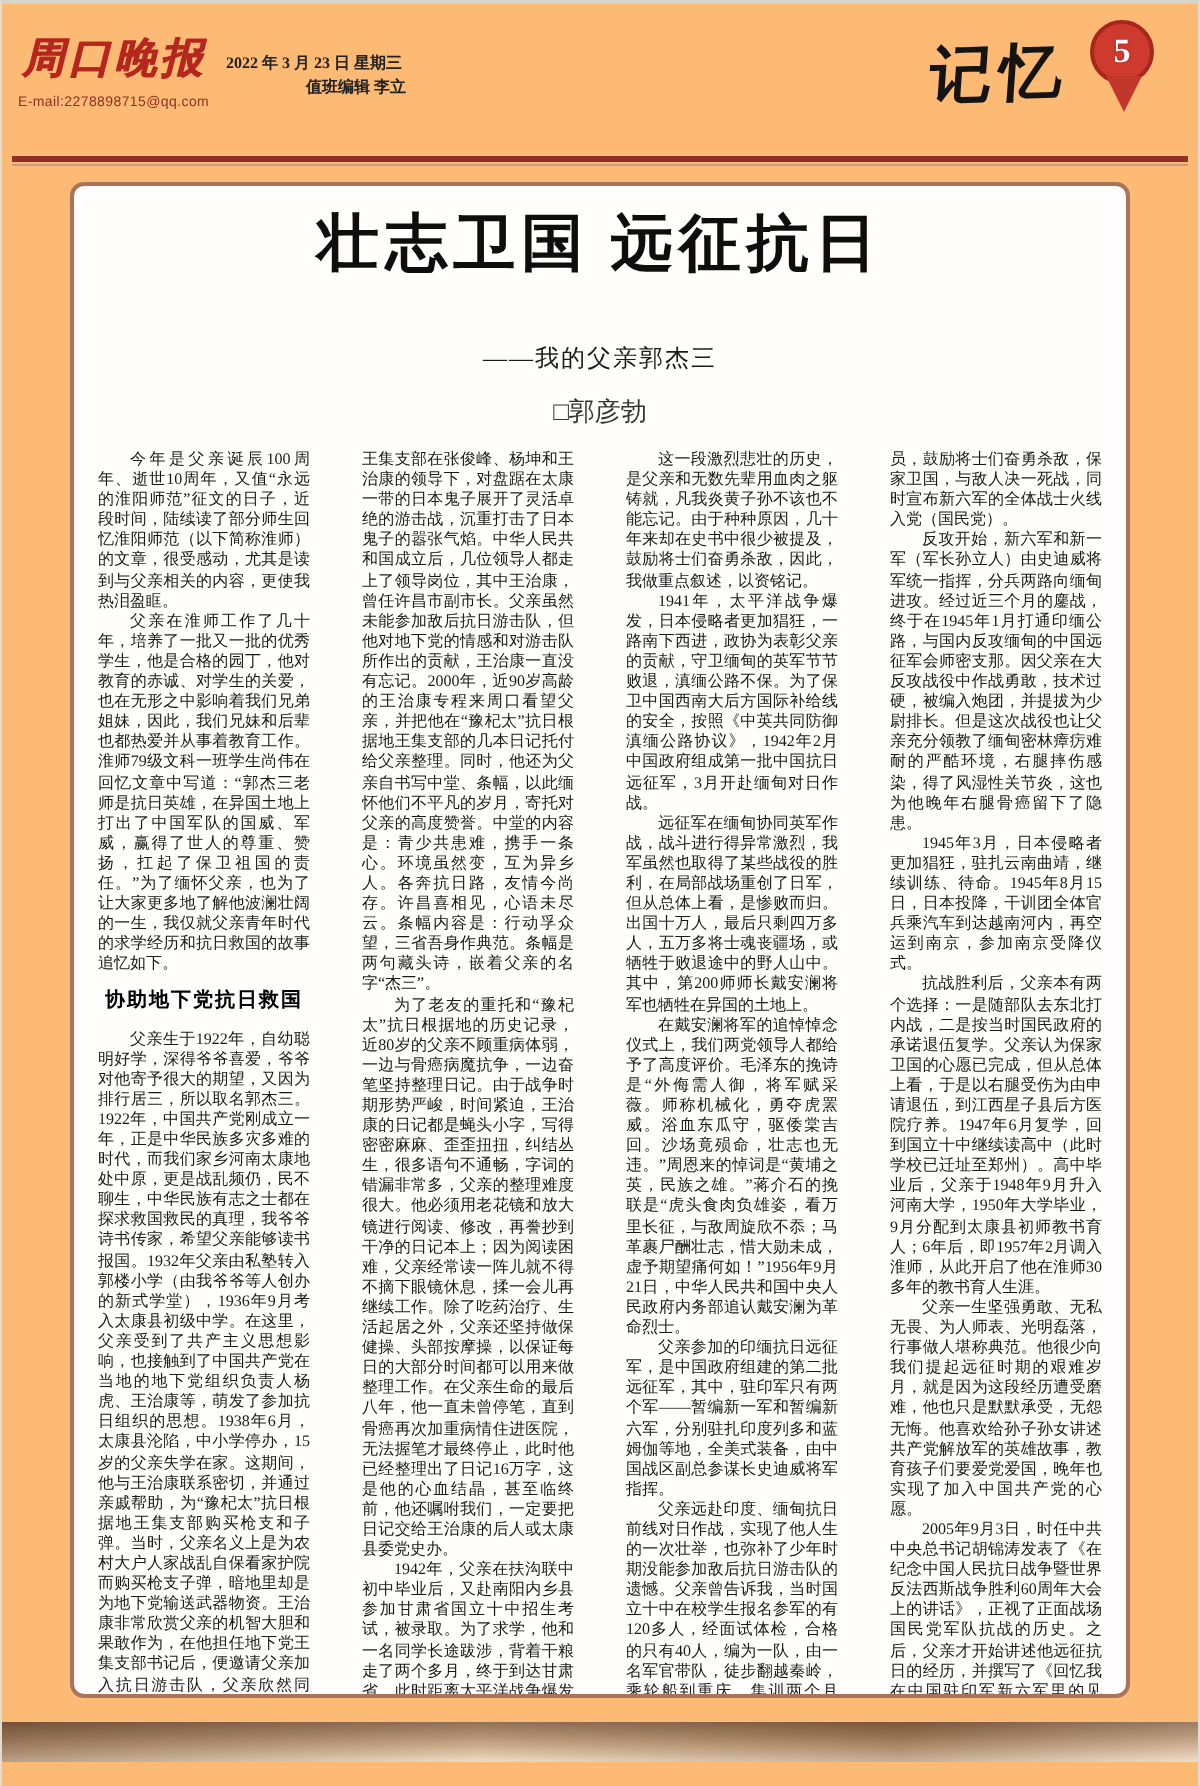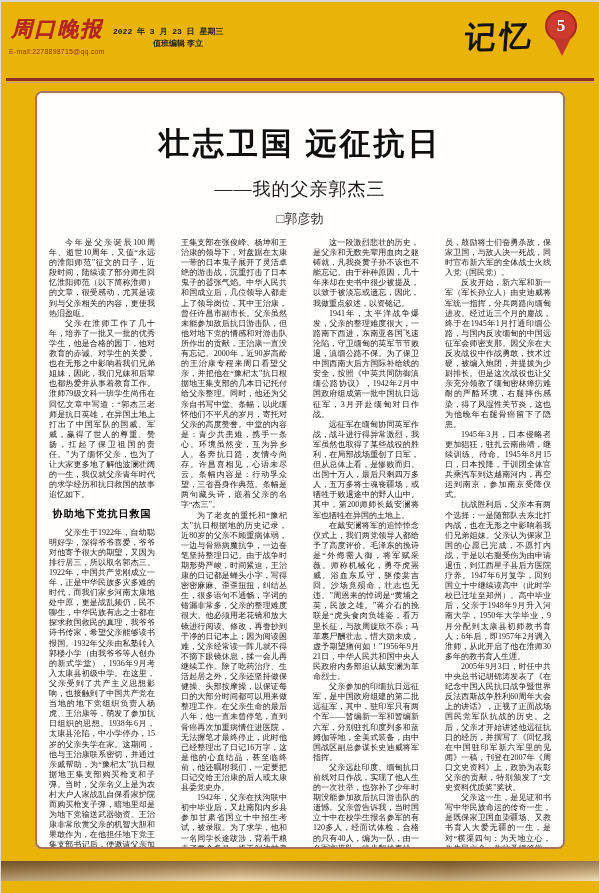--- a/index.html
+++ b/index.html
@@ -5,41 +5,41 @@
   html,body{margin:0;padding:0;}
   body{
     width:600px;height:893px;
     background:#f7f6f4;
     font-family:"Liberation Serif","DejaVu Serif",serif;
     position:relative;overflow:hidden;
     color:#1c1c1c;
   }
   .page{
     position:absolute;inset:0;
-    background:#eab308;
+    background:#fdba74;
     border-top:2px solid #d8d4ce;
     border-left:1px solid #e0dcd6;
     border-right:1px solid #e0dcd6;
   }
   
   .header{position:relative;height:76px;}
   .masthead{
     position:absolute;left:10px;top:13px;
     font-size:21px;font-weight:bold;font-style:italic;
     color:#b5271e;letter-spacing:2px;
     text-shadow:0.5px 0 #b5271e;
   }
   .email{
     position:absolute;left:8px;top:46px;
     font-size:7px;color:#8e2f26;letter-spacing:0.2px;
     font-family:"Liberation Sans",sans-serif;
   }
   .date{
     position:absolute;left:112px;top:24px;
-    font-size:8px;color:#222;font-weight:bold;font-family:Liberation Mono, monospace;
+    font-size:8px;color:#222;font-weight:bold;
   }
   .editor{
     position:absolute;left:152px;top:36px;
     font-size:8px;color:#222;font-weight:bold;
   }
   .memory{
     position:absolute;right:64px;top:14px;
     font-size:31px;font-weight:bold;
     transform:skewX(-6deg) rotate(-2deg);
     letter-spacing:4px;color:#141414;
@@ -63,33 +63,33 @@
   .header-rule{height:3px;background:#8e2f26;margin:0 5px;}
   .header-rule2{height:1px;background:#c9998c;margin:1px 5px 0;}
 
   
   .article-box{
     margin:8px 34px 0;
     height:758px;box-sizing:border-box;
     border:2px solid #a97least;
     border:2px solid #a9745c;
     border-radius:7px;
-    padding:26px 12px;
+    padding:4px 12px;
     background:#fffefd;
     overflow:hidden;
   }
   .title{
     text-align:center;
     font-size:31px;font-weight:bold;letter-spacing:3px;
     color:#0e0e0e;margin-top:4px;
     font-family:"Liberation Serif","DejaVu Serif",serif;
   }
   .subtitle{
-    text-align:center;font-size:18px;color:#1a1a1a;
-    margin-top:12px;letter-spacing:1px;
+    text-align:center;font-size:12px;color:#1a1a1a;
+    margin-top:28px;letter-spacing:1px;
   }
   .byline{
     text-align:center;font-size:13px;color:#333;margin-top:9px;
     font-family:"Liberation Sans",sans-serif;
   }
   .columns{
     display:flex;gap:26px;margin-top:10px;height:628px;overflow:hidden;
   }
   .col{
     flex:1 1 0;min-width:0;height:100%;overflow:hidden;
@@ -145,32 +145,33 @@
           <p class="para">父亲在淮师工作了几十年，培养了一批又一批的优秀学生，他是合格的园丁，他对教育的赤诚、对学生的关爱，也在无形之中影响着我们兄弟姐妹，因此，我们兄妹和后辈也都热爱并从事着教育工作。淮师79级文科一班学生尚伟在回忆文章中写道：“郭杰三老师是抗日英雄，在异国土地上打出了中国军队的国威、军威，赢得了世人的尊重、赞扬，扛起了保卫祖国的责任。”为了缅怀父亲，也为了让大家更多地了解他波澜壮阔的一生，我仅就父亲青年时代的求学经历和抗日救国的故事追忆如下。</p>
           <div class="col-heading">协助地下党抗日救国</div>
           <p class="para">父亲生于1922年，自幼聪明好学，深得爷爷喜爱，爷爷对他寄予很大的期望，又因为排行居三，所以取名郭杰三。1922年，中国共产党刚成立一年，正是中华民族多灾多难的时代，而我们家乡河南太康地处中原，更是战乱频仍，民不聊生，中华民族有志之士都在探求救国救民的真理，我爷爷诗书传家，希望父亲能够读书报国。1932年父亲由私塾转入郭楼小学（由我爷爷等人创办的新式学堂），1936年9月考入太康县初级中学。在这里，父亲受到了共产主义思想影响，也接触到了中国共产党在当地的地下党组织负责人杨虎、王治康等，萌发了参加抗日组织的思想。1938年6月，太康县沦陷，中小学停办，15岁的父亲失学在家。这期间，他与王治康联系密切，并通过亲戚帮助，为“豫杞太”抗日根据地王集支部购买枪支和子弹。当时，父亲名义上是为农村大户人家战乱自保看家护院而购买枪支子弹，暗地里却是为地下党输送武器物资。王治康非常欣赏父亲的机智大胆和果敢作为，在他担任地下党王集支部书记后，便邀请父亲加入抗日游击队，父亲欣然同意。可是就在各位领导人积极准备父亲加入的关键时期，因蒋介石下令炸开花园口，河南、安徽、江苏44县沦为一片泽国，人民流离失所，灾难深重。1940年4月，民国政府在未沦陷的扶沟县城成立了扶沟联中，开始在沦陷区招收失学的学生。看到联中招生，爷爷就要求父亲去报考，先完成学业，再做其他的事情。</p>
         </div>
       <div class="col">
           <p class="para cont">王集支部在张俊峰、杨坤和王治康的领导下，对盘踞在太康一带的日本鬼子展开了灵活卓绝的游击战，沉重打击了日本鬼子的嚣张气焰。中华人民共和国成立后，几位领导人都走上了领导岗位，其中王治康，曾任许昌市副市长。父亲虽然未能参加敌后抗日游击队，但他对地下党的情感和对游击队所作出的贡献，王治康一直没有忘记。2000年，近90岁高龄的王治康专程来周口看望父亲，并把他在“豫杞太”抗日根据地王集支部的几本日记托付给父亲整理。同时，他还为父亲自书写中堂、条幅，以此缅怀他们不平凡的岁月，寄托对父亲的高度赞誉。中堂的内容是：青少共患难，携手一条心。环境虽然变，互为异乡人。各奔抗日路，友情今尚存。许昌喜相见，心语未尽云。条幅内容是：行动孚众望，三省吾身作典范。条幅是两句藏头诗，嵌着父亲的名字“杰三”。</p>
           <p class="para">为了老友的重托和“豫杞太”抗日根据地的历史记录，近80岁的父亲不顾重病体弱，一边与骨癌病魔抗争，一边奋笔坚持整理日记。由于战争时期形势严峻，时间紧迫，王治康的日记都是蝇头小字，写得密密麻麻、歪歪扭扭，纠结丛生，很多语句不通畅，字词的错漏非常多，父亲的整理难度很大。他必须用老花镜和放大镜进行阅读、修改，再誊抄到干净的日记本上；因为阅读困难，父亲经常读一阵儿就不得不摘下眼镜休息，揉一会儿再继续工作。除了吃药治疗、生活起居之外，父亲还坚持做保健操、头部按摩操，以保证每日的大部分时间都可以用来做整理工作。在父亲生命的最后八年，他一直未曾停笔，直到骨癌再次加重病情住进医院，无法握笔才最终停止，此时他已经整理出了日记16万字，这是他的心血结晶，甚至临终前，他还嘱咐我们，一定要把日记交给王治康的后人或太康县委党史办。</p>
           <p class="para">1942年，父亲在扶沟联中初中毕业后，又赴南阳内乡县参加甘肃省国立十中招生考试，被录取。为了求学，他和一名同学长途跋涉，背着干粮走了两个多月，终于到达甘肃省。此时距离太平洋战争爆发仅仅一年，父亲一直关注着抗战局势，前线的英雄事迹搅动着他的内心，又激发了他埋藏在心灵深处的爱国情怀，决心抗日报国。1944年6月正读高二的父亲，当看到印缅抗日远征军在校学生青年军的入伍宣传后便激动万分！他怀着“国将不国，何以为家，投笔从戎，报效祖国！”的豪情壮志，毅然放弃学业，号召并带领多位同学应征入伍。经过浴血奋战与惨烈牺牲，最终取得了远征抗战的胜利，并于1945年在南京接受日本投降。</p>
         </div>
       <div class="col">
-          <p class="para">这一段激烈悲壮的历史，是父亲和无数先辈用血肉之躯铸就，凡我炎黄子孙不该也不能忘记。由于种种原因，几十年来却在史书中很少被提及，以致于被淡忘或遗忘，因此，我做重点叙述，以资铭记。</p>
-          <p class="para">1941年，太平洋战争爆发，父亲的整理难度很大，一路南下西进，东南亚各国飞速沦陷，守卫缅甸的英军节节败退，滇缅公路不保。为了保卫中国西南大后方国际补给线的安全，按照《中英共同防御滇缅公路协议》，1942年2月中国政府组成第一批中国抗日远征军，3月开赴缅甸对日作战。</p>
+          <p class="para">这一段激烈悲壮的历史，是父亲和无数先辈用血肉之躯铸就，凡我炎黄子孙不该也不能忘记。由于种种原因，几十年来却在史书中很少被提及，鼓励将士们奋勇杀敌，因此，我做重点叙述，以资铭记。</p>
+          <p class="para">1941年，太平洋战争爆发，日本侵略者更加猖狂，一路南下西进，政协为表彰父亲的贡献，守卫缅甸的英军节节败退，滇缅公路不保。为了保卫中国西南大后方国际补给线的安全，按照《中英共同防御滇缅公路协议》，1942年2月中国政府组成第一批中国抗日远征军，3月开赴缅甸对日作战。</p>
           <p class="para">远征军在缅甸协同英军作战，战斗进行得异常激烈，我军虽然也取得了某些战役的胜利，在局部战场重创了日军，但从总体上看，是惨败而归。出国十万人，最后只剩四万多人，五万多将士魂丧疆场，或牺牲于败退途中的野人山中。其中，第200师师长戴安澜将军也牺牲在异国的土地上。</p>
           <p class="para">在戴安澜将军的追悼悼念仪式上，我们两党领导人都给予了高度评价。毛泽东的挽诗是“外侮需人御，将军赋采薇。师称机械化，勇夺虎罴威。浴血东瓜守，驱倭棠吉回。沙场竟殒命，壮志也无违。”周恩来的悼词是“黄埔之英，民族之雄。”蒋介石的挽联是“虎头食肉负雄姿，看万里长征，与敌周旋欣不忝；马革裹尸酬壮志，惜大勋未成，虚予期望痛何如！”1956年9月21日，中华人民共和国中央人民政府内务部追认戴安澜为革命烈士。</p>
           <p class="para">父亲参加的印缅抗日远征军，是中国政府组建的第二批远征军，其中，驻印军只有两个军——暂编新一军和暂编新六军，分别驻扎印度列多和蓝姆伽等地，全美式装备，由中国战区副总参谋长史迪威将军指挥。</p>
           <p class="para">父亲远赴印度、缅甸抗日前线对日作战，实现了他人生的一次壮举，也弥补了少年时期没能参加敌后抗日游击队的遗憾。父亲曾告诉我，当时国立十中在校学生报名参军的有120多人，经面试体检，合格的只有40人，编为一队，由一名军官带队，徒步翻越秦岭，乘轮船到重庆，集训两个月后，再坐火车到昆明，然后又乘美军运输机走驼峰航线翻越喜马拉雅山脉，空运到印度东北小城列多，编入中国驻印军暂编新六军。当时美军的运输机原本只是运送物资，没有保暖设施，飞越喜马拉雅山脉非常寒冷（零下30多度），而学生兵只穿随身单衣，极低的温度让大家几乎冻伤，这是到达印度前的第一次生死考验。</p>
         </div>
       <div class="col">
           <p class="para cont">员，鼓励将士们奋勇杀敌，保家卫国，与敌人决一死战，同时宣布新六军的全体战士火线入党（国民党）。</p>
           <p class="para">反攻开始，新六军和新一军（军长孙立人）由史迪威将军统一指挥，分兵两路向缅甸进攻。经过近三个月的鏖战，终于在1945年1月打通印缅公路，与国内反攻缅甸的中国远征军会师密支那。因父亲在大反攻战役中作战勇敢，技术过硬，被编入炮团，并提拔为少尉排长。但是这次战役也让父亲充分领教了缅甸密林瘴疠难耐的严酷环境，右腿摔伤感染，得了风湿性关节炎，这也为他晚年右腿骨癌留下了隐患。</p>
           <p class="para">1945年3月，日本侵略者更加猖狂，驻扎云南曲靖，继续训练、待命。1945年8月15日，日本投降，干训团全体官兵乘汽车到达越南河内，再空运到南京，参加南京受降仪式。</p>
-          <p class="para">抗战胜利后，父亲本有两个选择：一是随部队去东北打内战，也在无形之中影响着我们兄弟姐妹。父亲认为保家卫国的心愿已完成，不愿打内战，于是以右腿受伤为由申请退伍，到江西星子县后方医院疗养。1947年6月复学，回到国立十中继续读高中（此时学校已迁址至郑州）。高中毕业后，父亲于1948年9月升入河南大学，1950年大学毕业，9月分配到太康县初师教书育人；6年后，即1957年2月调入淮师，从此开启了他在淮师30多年的教书育人生涯。</p>
+          <p class="para">抗战胜利后，父亲本有两个选择：一是随部队去东北打内战，二是按当时国民政府的承诺退伍复学。父亲认为保家卫国的心愿已完成，但从总体上看，于是以右腿受伤为由申请退伍，到江西星子县后方医院疗养。1947年6月复学，回到国立十中继续读高中（此时学校已迁址至郑州）。高中毕业后，父亲于1948年9月升入河南大学，1950年大学毕业，9月分配到太康县初师教书育人；6年后，即1957年2月调入淮师，从此开启了他在淮师30多年的教书育人生涯。</p>
+          <p class="para">父亲一生坚强勇敢、无私无畏、为人师表、光明磊落，行事做人堪称典范。他很少向我们提起远征时期的艰难岁月，就是因为这段经历遭受磨难，他也只是默默承受，无怨无悔。他喜欢给孙子孙女讲述共产党解放军的英雄故事，教育孩子们要爱党爱国，晚年也实现了加入中国共产党的心愿。</p>
           <p class="para">2005年9月3日，时任中共中央总书记胡锦涛发表了《在纪念中国人民抗日战争暨世界反法西斯战争胜利60周年大会上的讲话》，正视了正面战场国民党军队抗战的历史。之后，父亲才开始讲述他远征抗日的经历，并撰写了《回忆我在中国驻印军新六军里的见闻》一稿，刊登在2007年《周口文史资料》上，政协为表彰父亲的贡献，特别颁发了“文史资料优质奖”奖状。</p>
           <p class="para">父亲这一生，是见证和书写中华民族命运的传奇一生，是既保家卫国血染疆场、又教书育人大爱无疆的一生，是对“横渠四句：为天地立心，为生民立命，为往圣继绝学，为万世开太平。”的最好诠释。他将永远活在他的子孙和学生心中！⑮</p>
         </div>
     </div>
   </div>
 
   <div class="photo-edge"></div>
 </div>
 
 </body></html>

